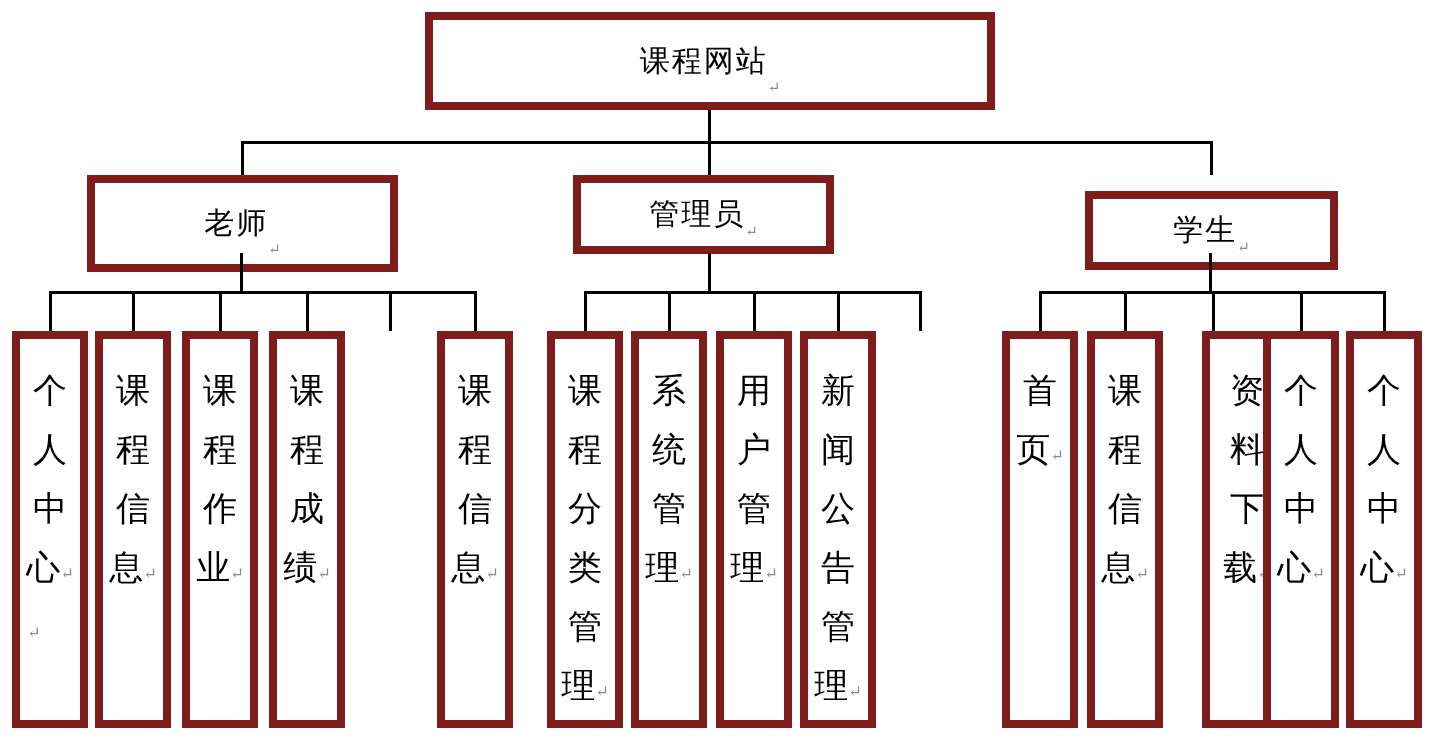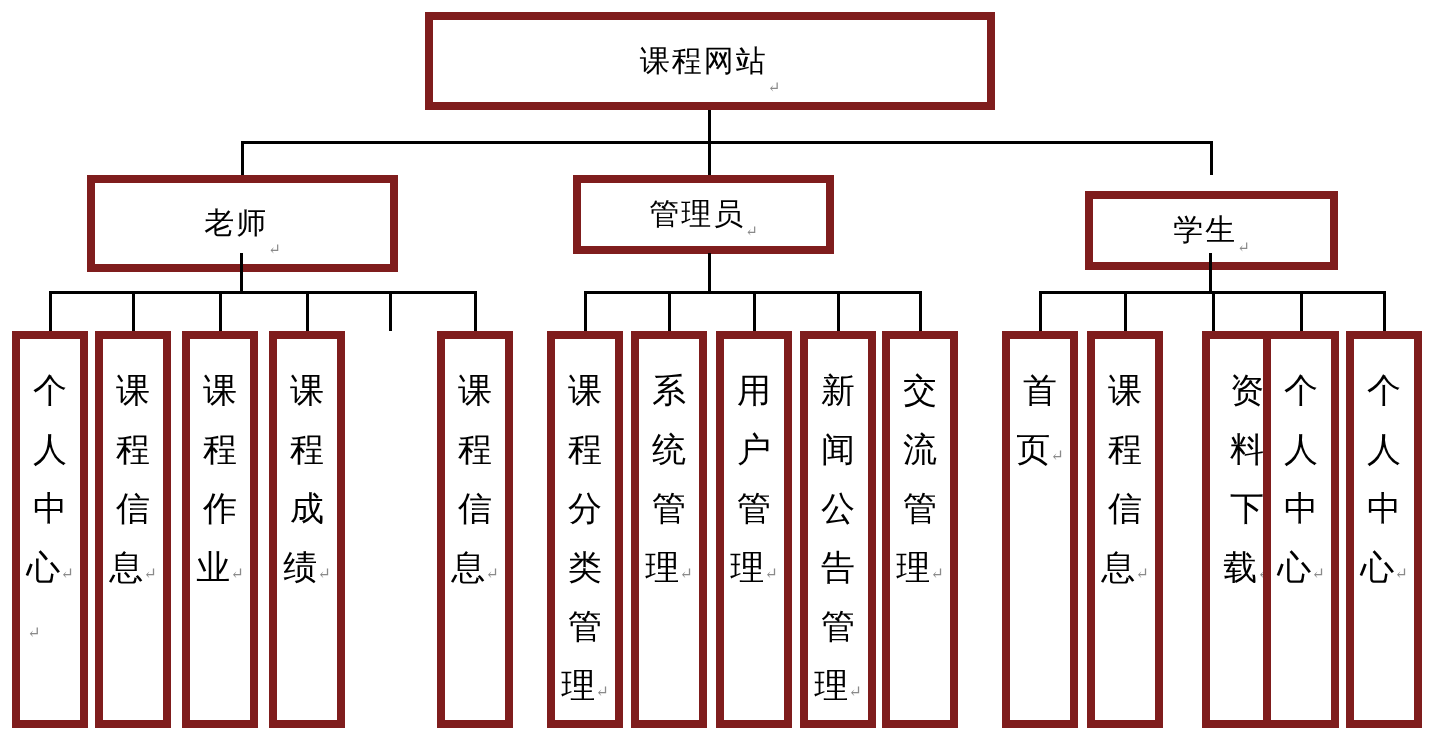--- a/index.html
+++ b/index.html
@@ -133,23 +133,20 @@
   </div>
   <div class="box leaf" style="left:631px;">
     <div class="vtext"><span>系统管理</span><span class="rmark">↵</span></div>
   </div>
   <div class="box leaf" style="left:716px;">
     <div class="vtext"><span>用户管理</span><span class="rmark">↵</span></div>
   </div>
   <div class="box leaf" style="left:800px;">
     <div class="vtext"><span>新闻公告管理</span><span class="rmark">↵</span></div>
   </div>
-  <div class="box leaf" style="left:882px;">
-    <div class="vtext"><span>交流管理</span><span class="rmark">↵</span></div>
-  </div>
 
   <div class="box leaf" style="left:1002px;">
     <div class="vtext"><span>首页</span><span class="rmark">↵</span></div>
   </div>
   <div class="box leaf" style="left:1087px;">
     <div class="vtext"><span>课程信息</span><span class="rmark">↵</span></div>
   </div>
   <div class="box leaf" style="left:1202px;padding-left:12px;">
     <div class="vtext"><span>资料下载</span><span class="rmark">↵</span></div>
   </div>

